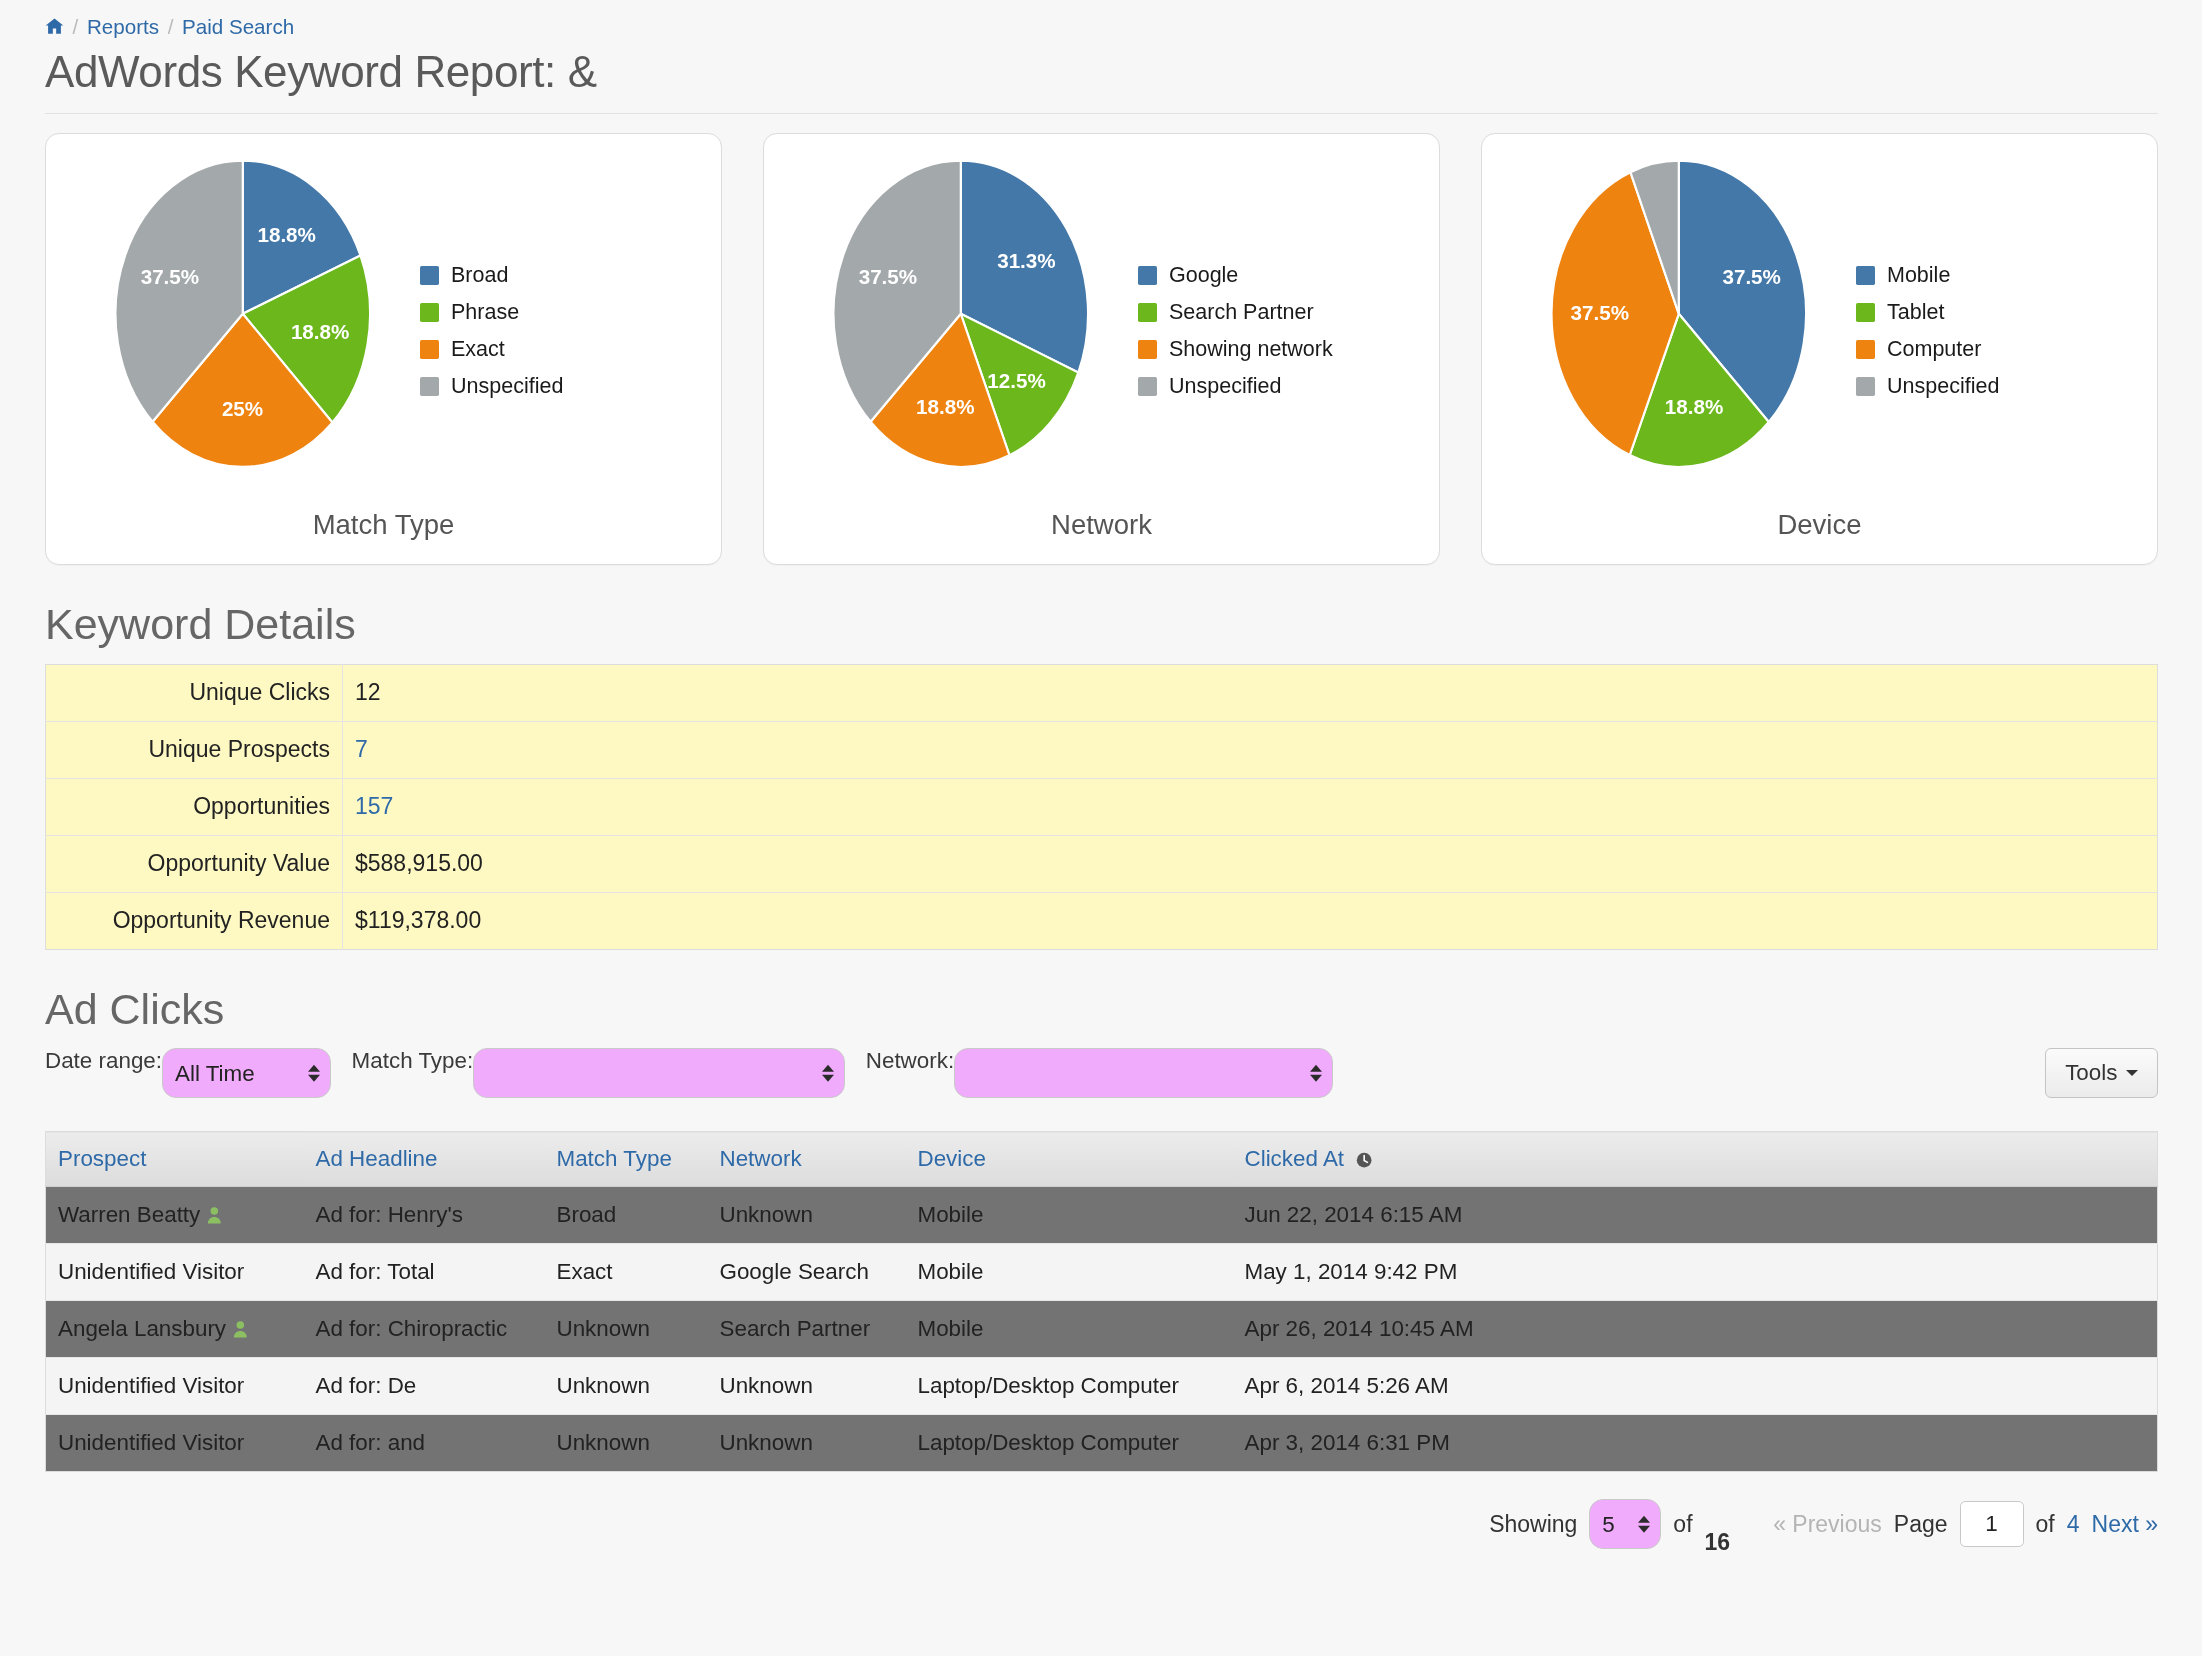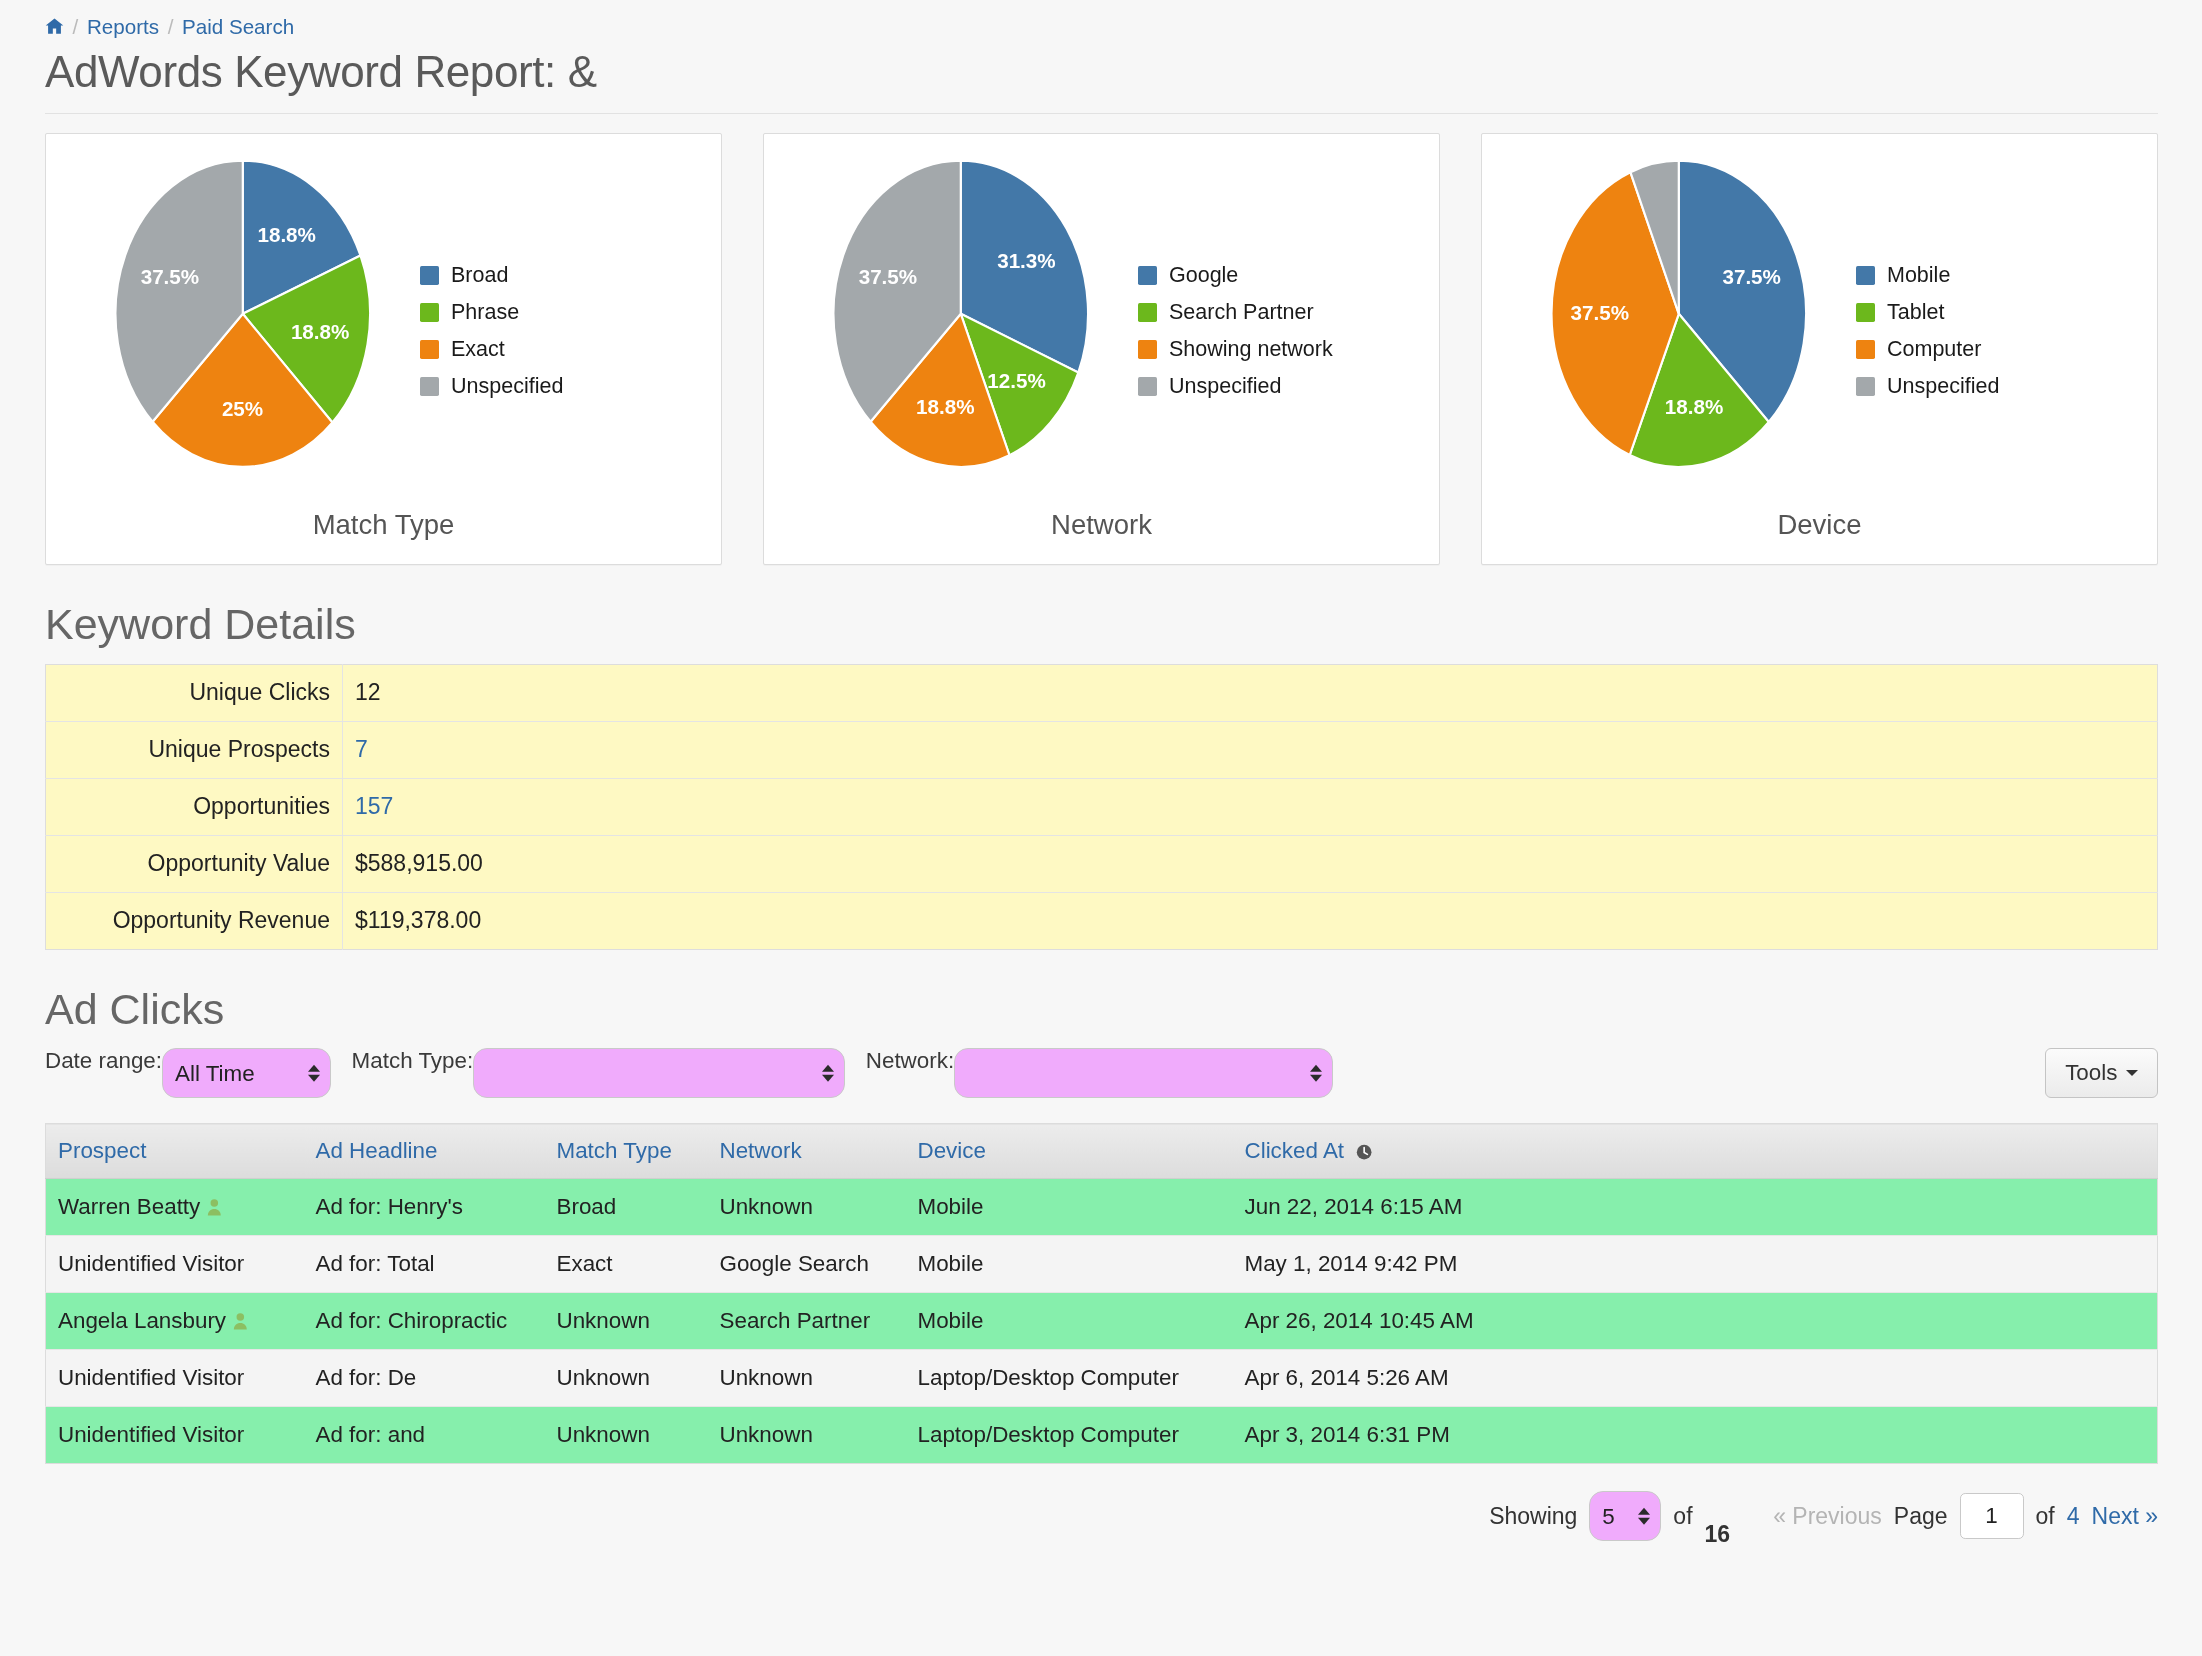--- a/index.html
+++ b/index.html
@@ -26,21 +26,21 @@
   h1.page-title {
     font-size: 44px; font-weight: 400; color:#5a5a5a;
     margin: 8.6px 0 0 0; line-height: 1.15; letter-spacing:-0.4px;
   }
   .title-rule { border:0; border-top:0.9px solid #e2e2e2; margin: 15.5px 0 0 0; }
 
   
   .panels { display:flex; gap:41px; margin-top: 19px; }
   .panel {
     flex: 1 1 0; background:#fff; border:0.9px solid #dcdcdc;
-    border-radius: 2px; height: 432px;
+    border-radius: 14px; height: 432px;
     display:flex; flex-direction:column; align-items:center;
     box-shadow: 0 0.9px 0.9px rgba(0,0,0,.03);
   }
   .panel-body { flex:1; display:flex; align-items:center; justify-content:flex-start;
                 width:100%; padding: 19px 0 0 52px; }
   .pie-wrap { width: 293px; height: 344px; position:relative; flex:0 0 auto; }
   .pie-wrap svg { display:block; }
   .pie-label { font-size: 24px; fill:#fff; font-weight:700;
                font-family:"Liberation Sans", sans-serif;
                paint-order: stroke; }
@@ -89,22 +89,22 @@
   .spacer { flex:1; }
   .tools-btn {
     height:50px; padding: 0 19px; border:0.9px solid #c4c4c4; border-radius:6px;
     background: linear-gradient(#fbfbfb,#ebebeb); font-size:22.4px; color:#333;
     display:flex; align-items:center; gap:8.6px; cursor:pointer;
     font-family:"Liberation Sans", sans-serif;
   }
   .caret { width:0;height:0;border-left:6px solid transparent;border-right:6px solid transparent;border-top:6.9px solid #333; }
 
   
-  table.clicks { width:100%; border-collapse:collapse; margin-top: 25px;
-                 border:0.9px solid #dcdcdc; background:#86efac; }
+  table.clicks { width:100%; border-collapse:collapse; margin-top: 33px;
+                 border:0.9px solid #dcdcdc; background:#737373; }
   table.clicks th {
     background: linear-gradient(#ececec,#dcdcdc);
     color:#2f6aa8; font-size:22.4px; font-weight:400; text-align:left;
     padding: 13.8px 12px; height:53px; border-bottom:0.9px solid #cfcfcf;
   }
   table.clicks td { padding: 13.8px 12px; font-size:22.4px; height:57px;
                     border-top:0.9px solid #e6e6e6; color:#222; }
   table.clicks tbody tr:nth-child(even) { background:#f4f4f4; }
   table.clicks tbody tr:first-child td { border-top:0; }
   td.cl-link, th.cl-link { color:#2f6aa8; }

